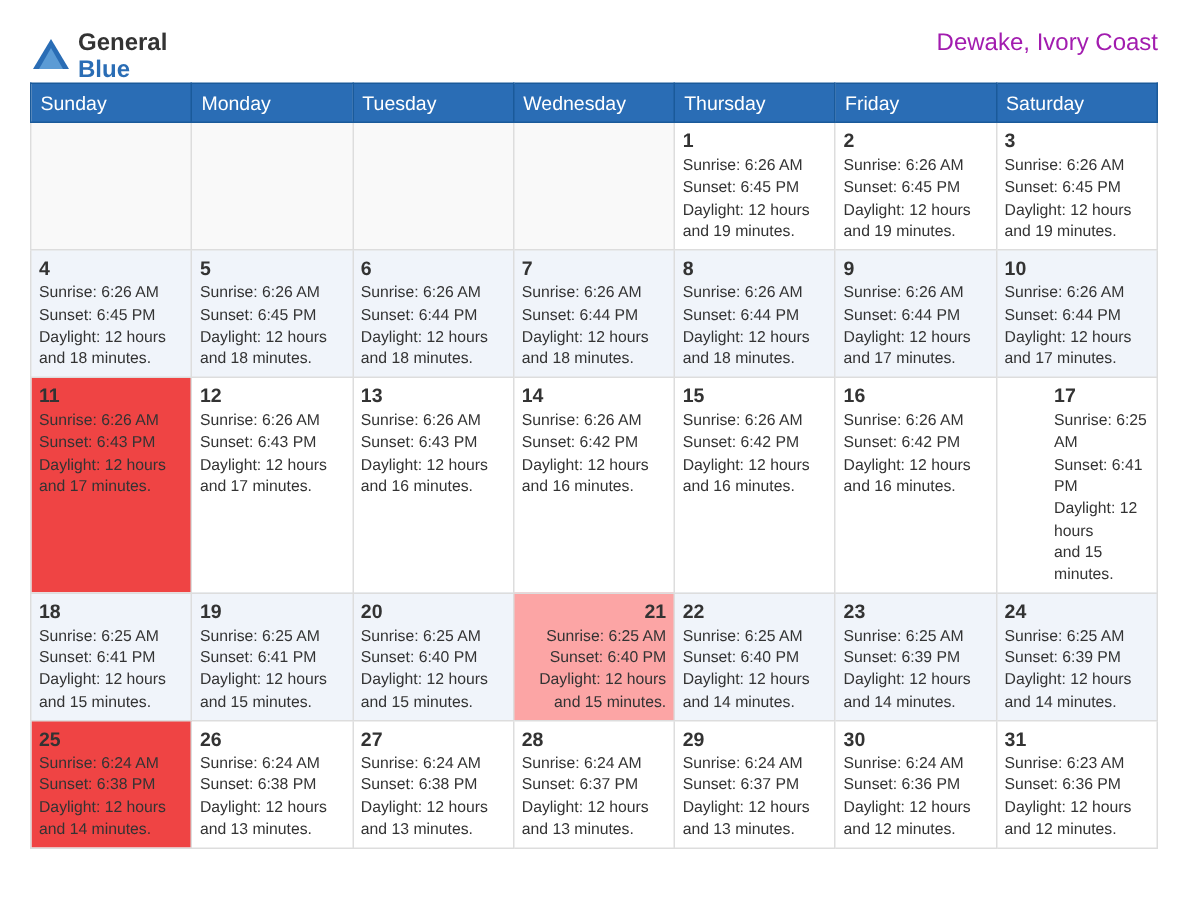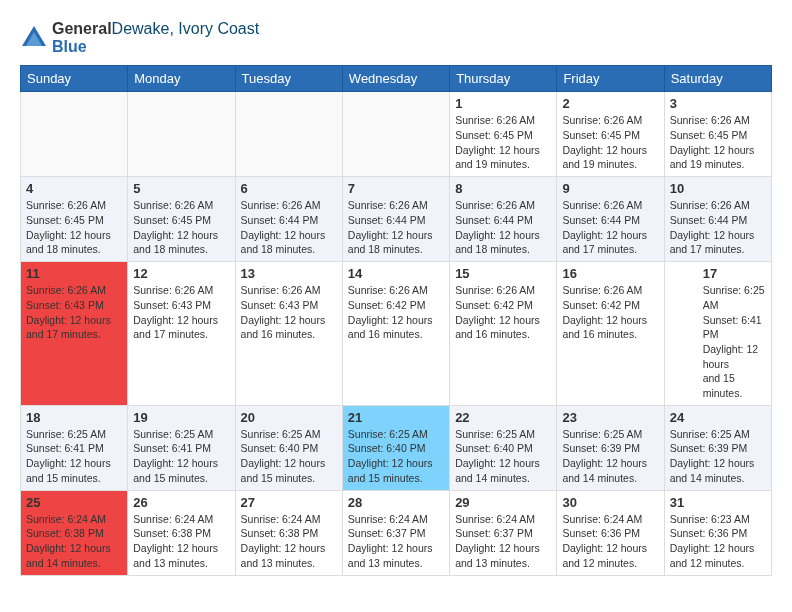--- a/index.html
+++ b/index.html
@@ -5,23 +5,22 @@
     * { box-sizing: border-box; margin: 0; padding: 0; }
     body {
       font-family: Arial, sans-serif;
       background: #fff;
       width: 792px;
       min-height: 612px;
       padding: 20px;
     }
     .header {
       display: flex;
-      justify-content: flex-start;
+      justify-content: space-between;
       align-items: flex-start;
-      margin-bottom: 10px;
     }
     .logo {
       display: flex;
       align-items: center;
       gap: 4px;
     }
     .logo-text {
       display: flex;
       flex-direction: column;
       line-height: 1.1;
@@ -43,21 +42,21 @@
     .title-block {
       text-align: right;
     }
     .month-year {
       font-size: 32px;
       font-weight: normal;
       color: #333;
     }
     .location {
       font-size: 16px;
-      color: #0c4a6e;
+      color: #a21caf;
     }
     .calendar {
       width: 100%;
       border-collapse: collapse;
       border: 1px solid #ccc;
     }
     .calendar th {
       background-color: #2a6db5;
       color: #fff;
       text-align: left;
@@ -273,21 +272,21 @@
 Daylight: 12 hours
 and 15 minutes.</div>
         </td>
         <td style="background: rgb(240, 244, 250);">
           <div class="day-number">20</div>
           <div class="day-info" style="white-space: pre-line;">Sunrise: 6:25 AM
 Sunset: 6:40 PM
 Daylight: 12 hours
 and 15 minutes.</div>
         </td>
-        <td style="background: #7dd3fc;">
+        <td style="background: #fca5a5; text-align: right;">
           <div class="day-number">21</div>
           <div class="day-info" style="white-space: pre-line;">Sunrise: 6:25 AM
 Sunset: 6:40 PM
 Daylight: 12 hours
 and 15 minutes.</div>
         </td>
         <td style="background: rgb(240, 244, 250);">
           <div class="day-number">22</div>
           <div class="day-info" style="white-space: pre-line;">Sunrise: 6:25 AM
 Sunset: 6:40 PM

